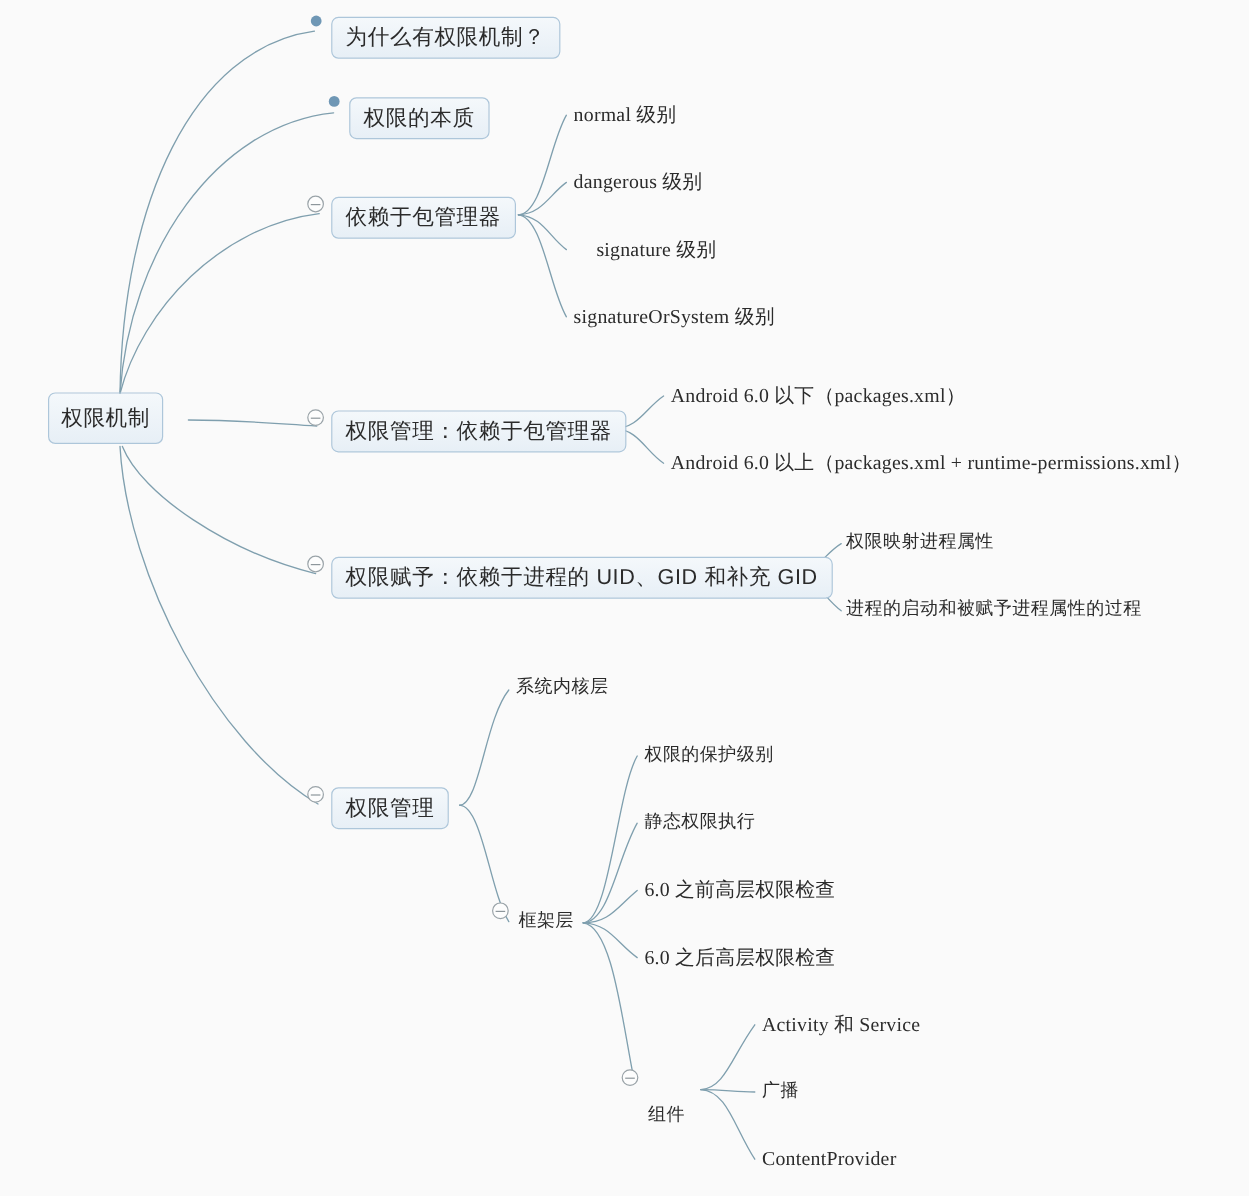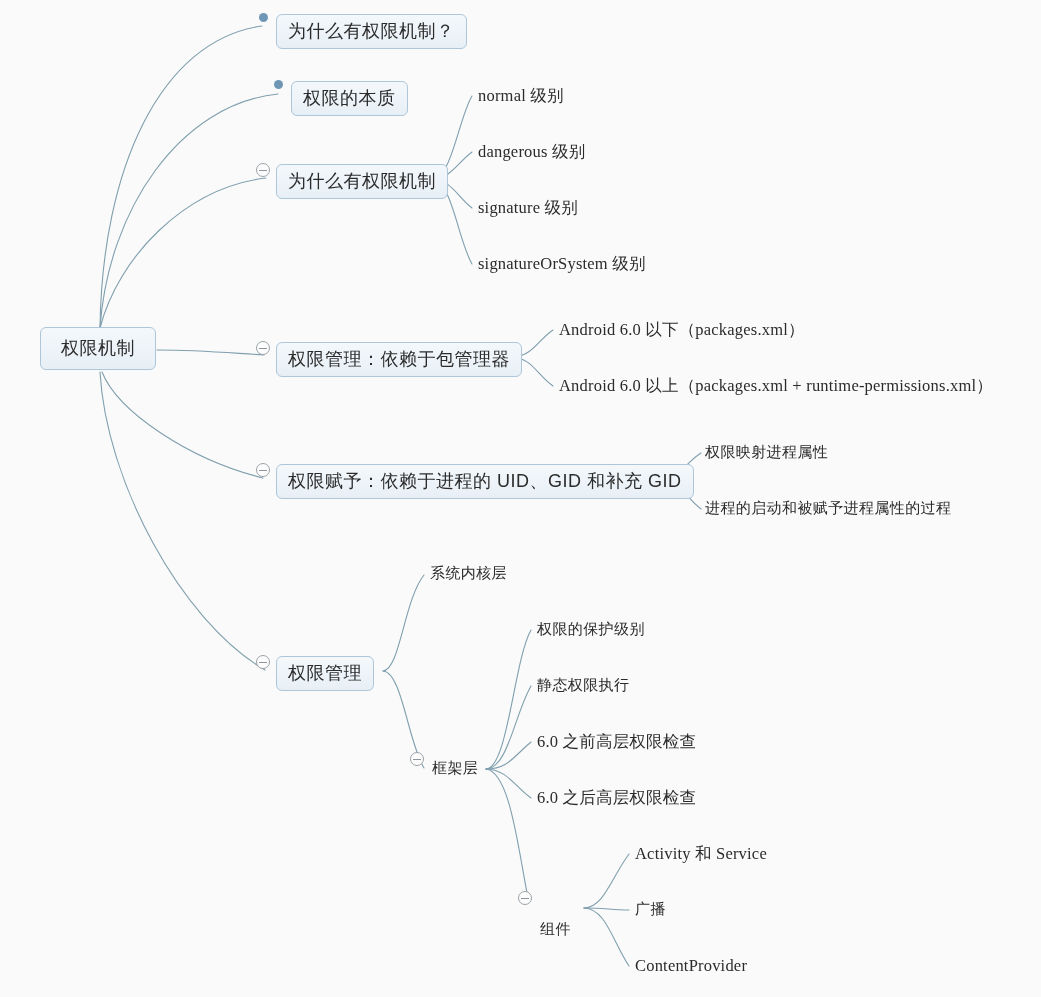--- a/index.html
+++ b/index.html
@@ -124,41 +124,41 @@
       <path d="M 486,769 C 508,768 514,716 531,686" fill="none" stroke="#7f9fae" stroke-width="1.1" stroke-linecap="round"></path>
       <path d="M 486,769 C 508,769 514,756 531,742" fill="none" stroke="#7f9fae" stroke-width="1.1" stroke-linecap="round"></path>
       <path d="M 486,769 C 508,770 514,786 531,798" fill="none" stroke="#7f9fae" stroke-width="1.1" stroke-linecap="round"></path>
       <path d="M 486,769 C 510,772 518,848 528,898" fill="none" stroke="#7f9fae" stroke-width="1.1" stroke-linecap="round"></path>
       <path d="M 584,908 C 604,907 610,880 629,854" fill="none" stroke="#7f9fae" stroke-width="1.1" stroke-linecap="round"></path>
       <path d="M 584,908 C 604,908 612,910 629,910" fill="none" stroke="#7f9fae" stroke-width="1.1" stroke-linecap="round"></path>
       <path d="M 584,908 C 606,909 612,940 629,966" fill="none" stroke="#7f9fae" stroke-width="1.1" stroke-linecap="round"></path>
     </svg>
   <div id="nodelayer">
       <div class="node root boxed" style="left: 40px; top: 327px;">
-        <div class="node-box" style="width: 116px; height: 43px; display: flex; align-items: center; justify-content: center; padding: 0px; box-sizing: border-box;">权限机制</div>
+        <div class="node-box" style="width: 96px; height: 43px; display: flex; align-items: center; justify-content: center; padding: 0px; box-sizing: border-box;">权限机制</div>
       </div>
       <div class="node boxed" style="left: 276px; top: 14px;">
         <div class="node-box">为什么有权限机制？</div>
       </div>
       <div class="marker dot" style="left: 259px; top: 13px;"></div>
       <div class="node boxed" style="left: 291px; top: 81px;">
         <div class="node-box">权限的本质</div>
       </div>
       <div class="marker dot" style="left: 274px; top: 80px;"></div>
       <div class="node boxed" style="left: 276px; top: 164px;">
-        <div class="node-box">为什么有权限机制</div>
+        <div class="node-box">依赖于包管理器</div>
       </div>
       <div class="marker collapse" style="left: 256px; top: 163px;"></div>
       <div class="node plain latin" style="left: 476px; top: 84px;">
         <div class="node-box">normal 级别</div>
       </div>
       <div class="node plain latin" style="left: 476px; top: 140px;">
         <div class="node-box">dangerous 级别</div>
       </div>
-      <div class="node plain latin" style="left: 476px; top: 196px; justify-content: center;">
+      <div class="node plain latin" style="left: 495px; top: 196px; justify-content: center;">
         <div class="node-box">signature 级别</div>
       </div>
       <div class="node plain latin" style="left: 476px; top: 252px;">
         <div class="node-box">signatureOrSystem 级别</div>
       </div>
       <div class="node boxed" style="left: 276px; top: 342px;">
         <div class="node-box">权限管理：依赖于包管理器</div>
       </div>
       <div class="marker collapse" style="left: 256px; top: 341px;"></div>
       <div class="node plain latin" style="left: 557px; top: 318px; text-align: center;">

